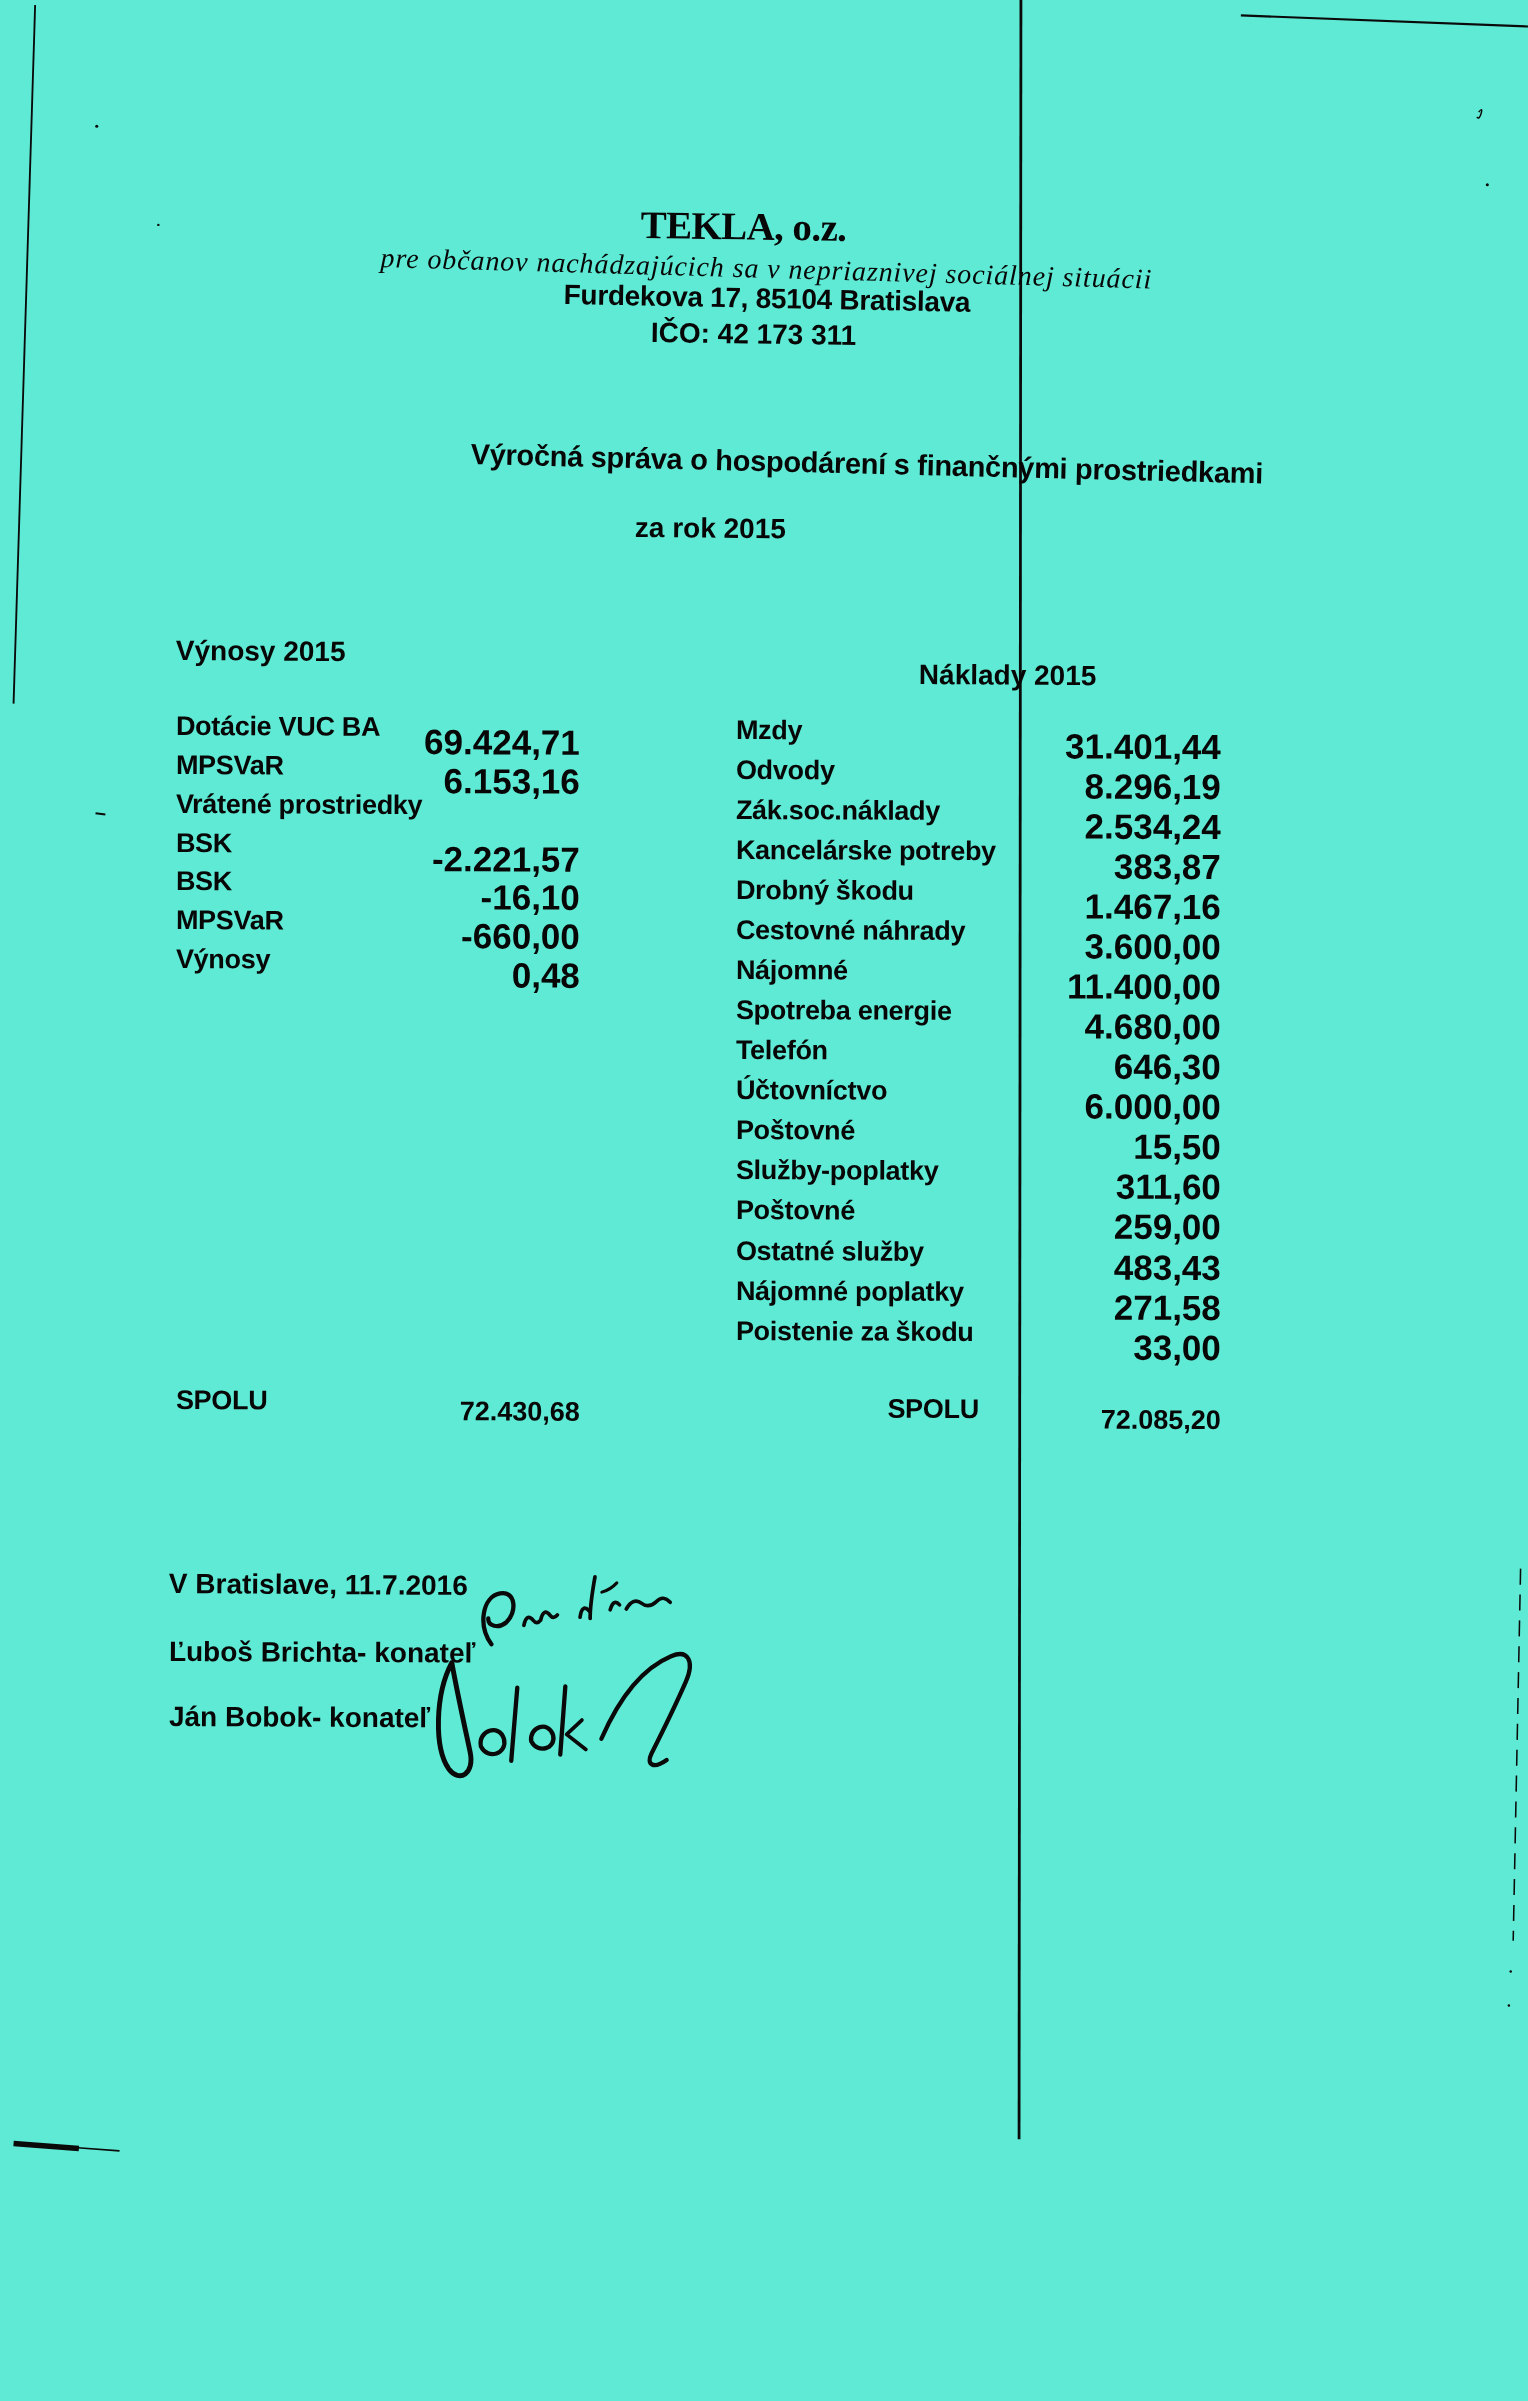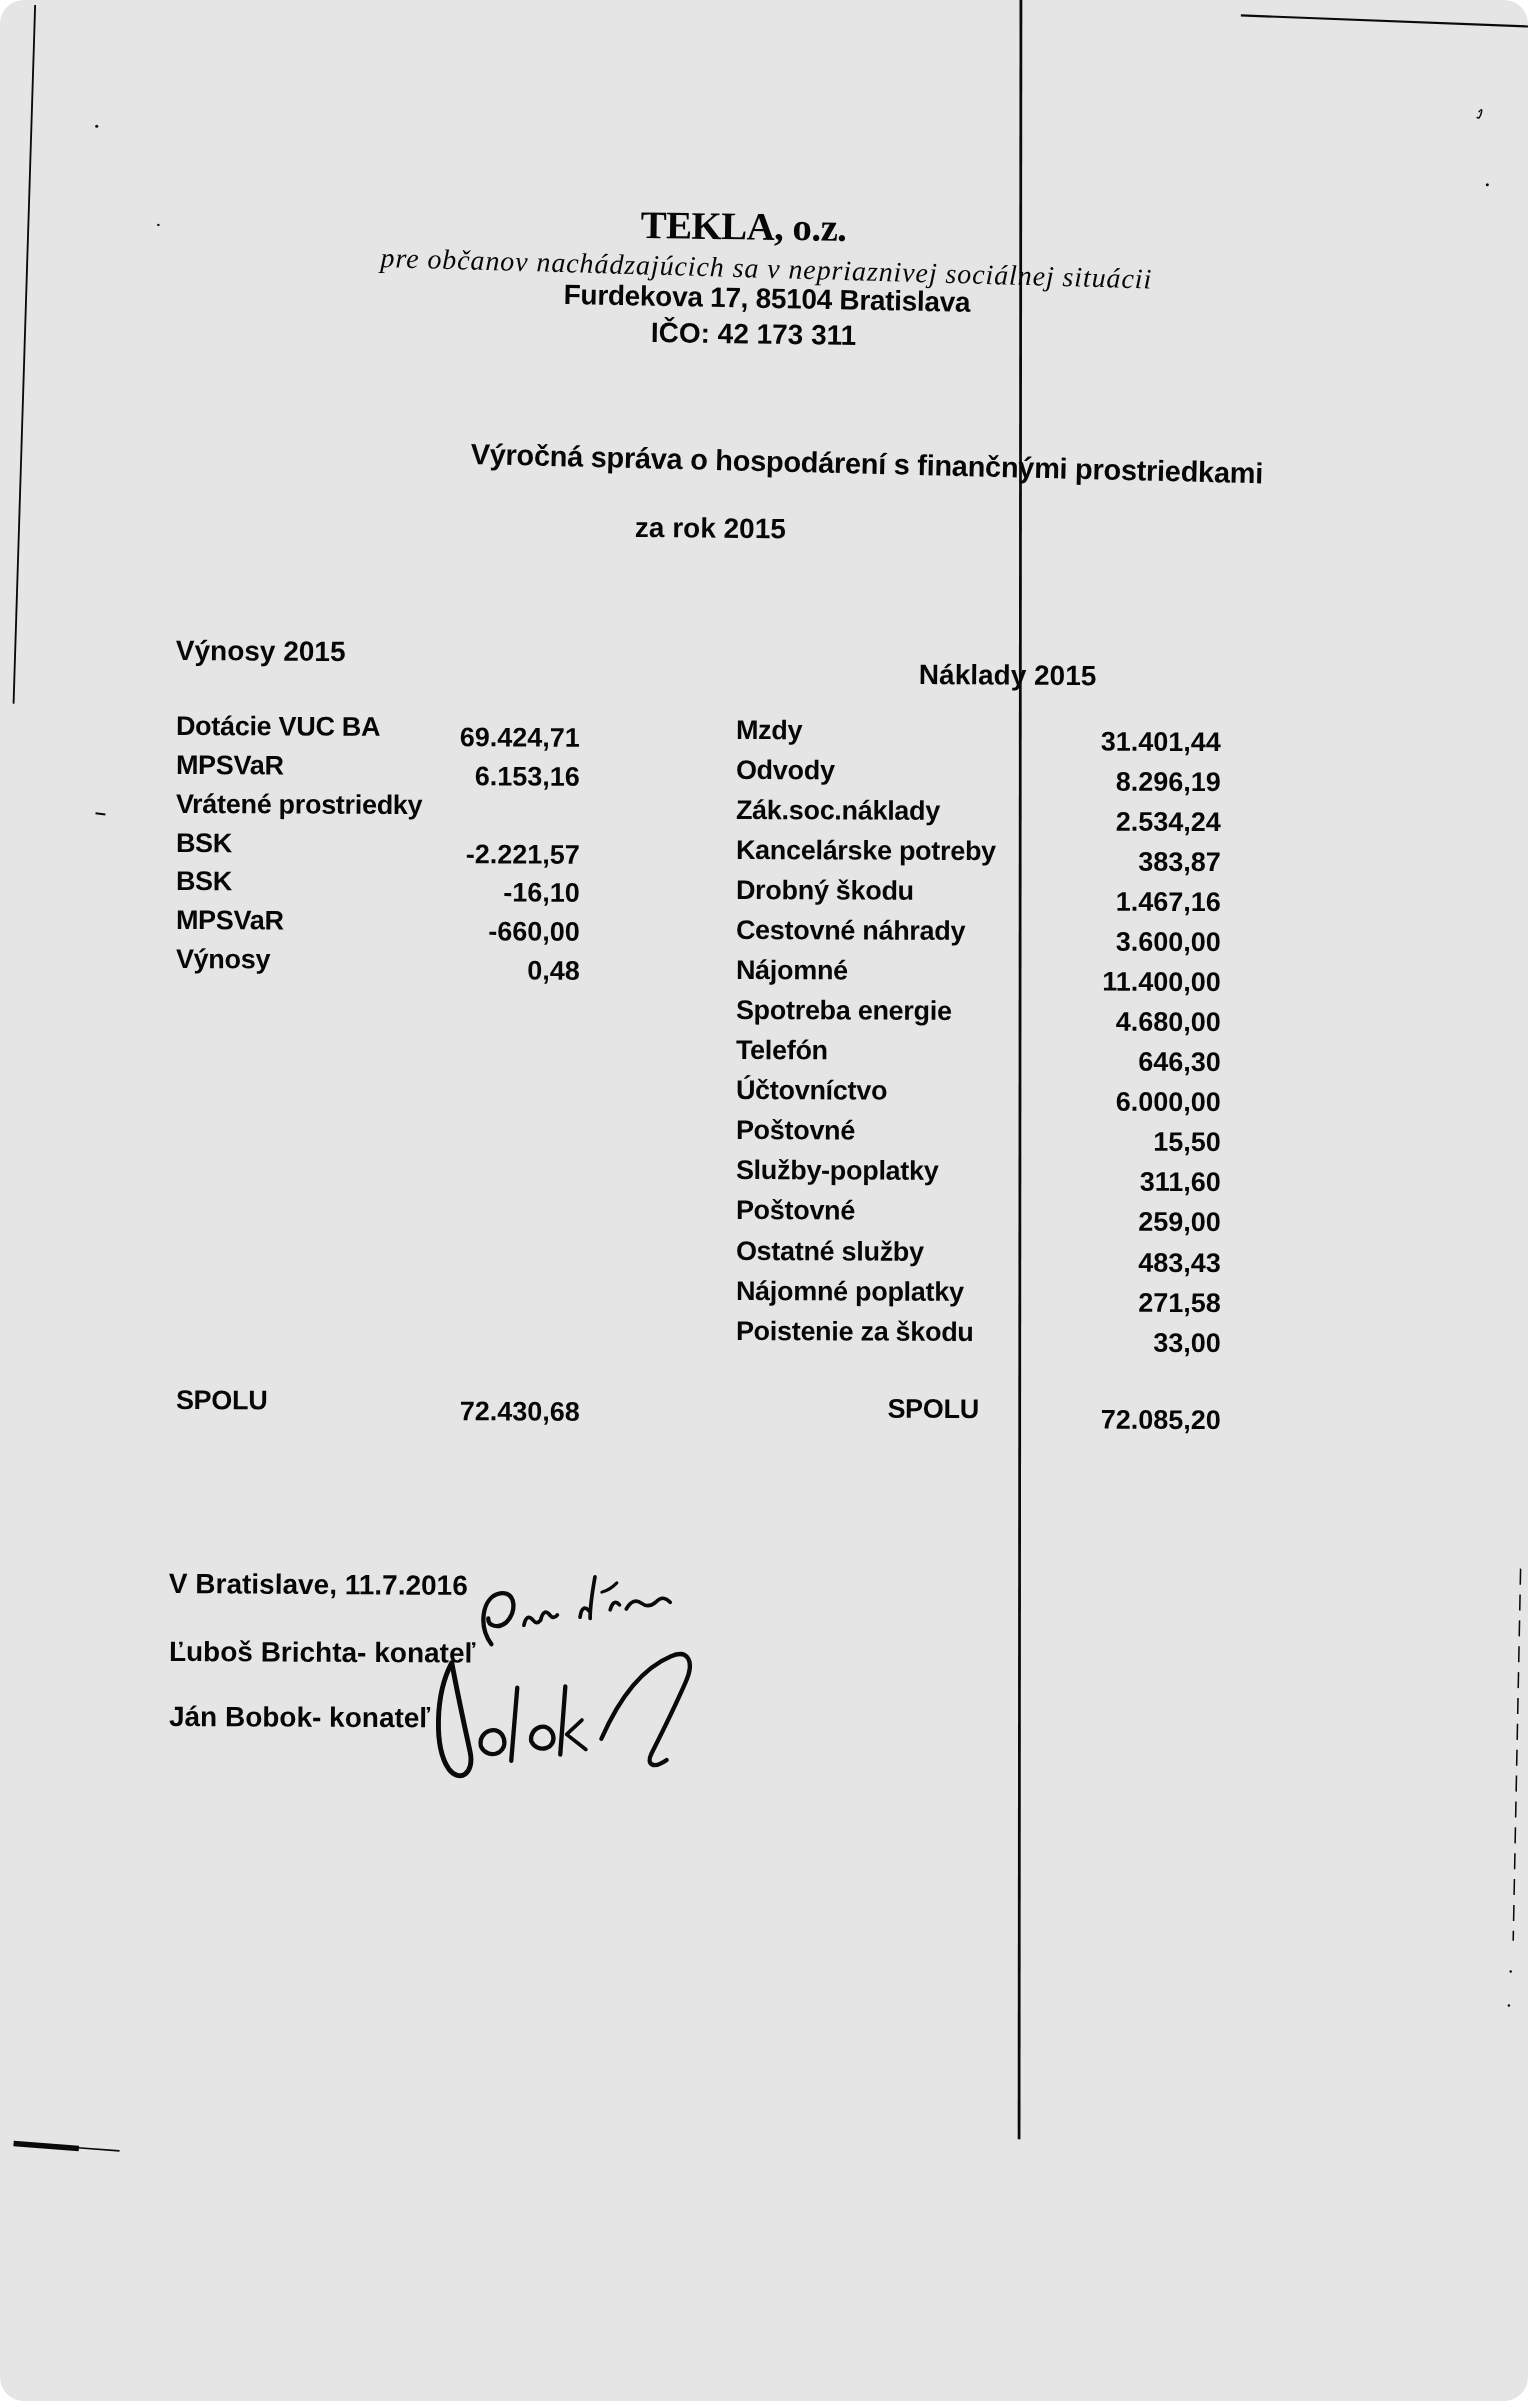--- a/index.html
+++ b/index.html
@@ -1,23 +1,22 @@
 <!DOCTYPE html>
 <html style="font-size:10px"><head>
 <meta charset="utf-8">
 <style>
   html,body{margin:0;padding:0;background:#ffffff;}
   .page{
     position:relative;
     width:1528px;height:2401px;
-    background:#e5e5e5;
+    background:#5eead4;
     overflow:hidden;
     font-family:"Liberation Sans", sans-serif;
     color:#070707;
-    border-radius:24px;
   }
   .artifacts{position:absolute;left:0;top:0;z-index:1;}
   .txt{position:absolute;z-index:2;white-space:nowrap;line-height:1;}
 
   
   .org-name{
     left:641px;top:205px;font-family:"Liberation Serif", serif;
     font-weight:bold;font-size:39px;letter-spacing:-0.6px;
     transform:rotate(0.8deg);transform-origin:left top;
   }
@@ -49,21 +48,21 @@
     transform:rotate(0.4deg);transform-origin:left top;
   }
   .exp-heading{
     left:919px;top:661px;font-weight:bold;font-size:28px;
     transform:rotate(0.4deg);transform-origin:left top;
   }
 
   
   .row{position:absolute;z-index:2;height:36px;transform:rotate(0.25deg);transform-origin:left top;}
   .row .lbl{position:absolute;left:0;top:0;font-weight:bold;font-size:27px;letter-spacing:-0.3px;white-space:nowrap;}
-  .row .val{position:absolute;right:0;top:10px;font-weight:bold;font-size:27px;letter-spacing:0;white-space:nowrap;}
+  .row .val{position:absolute;right:0;top:10px;font-weight:bold;font-size:35px;letter-spacing:0;white-space:nowrap;}
   .rev-row{left:176px;width:404px;}
   .exp-row{left:736px;width:485px;}
   .total-row .lbl,.total-row .val{font-size:27px;}
   .exp-total .lbl{left:auto;right:242px;}
 
   .place-date{
     left:169px;top:1570px;font-weight:bold;font-size:28px;
     transform:rotate(0.4deg);transform-origin:left top;
   }
   .signer1{

